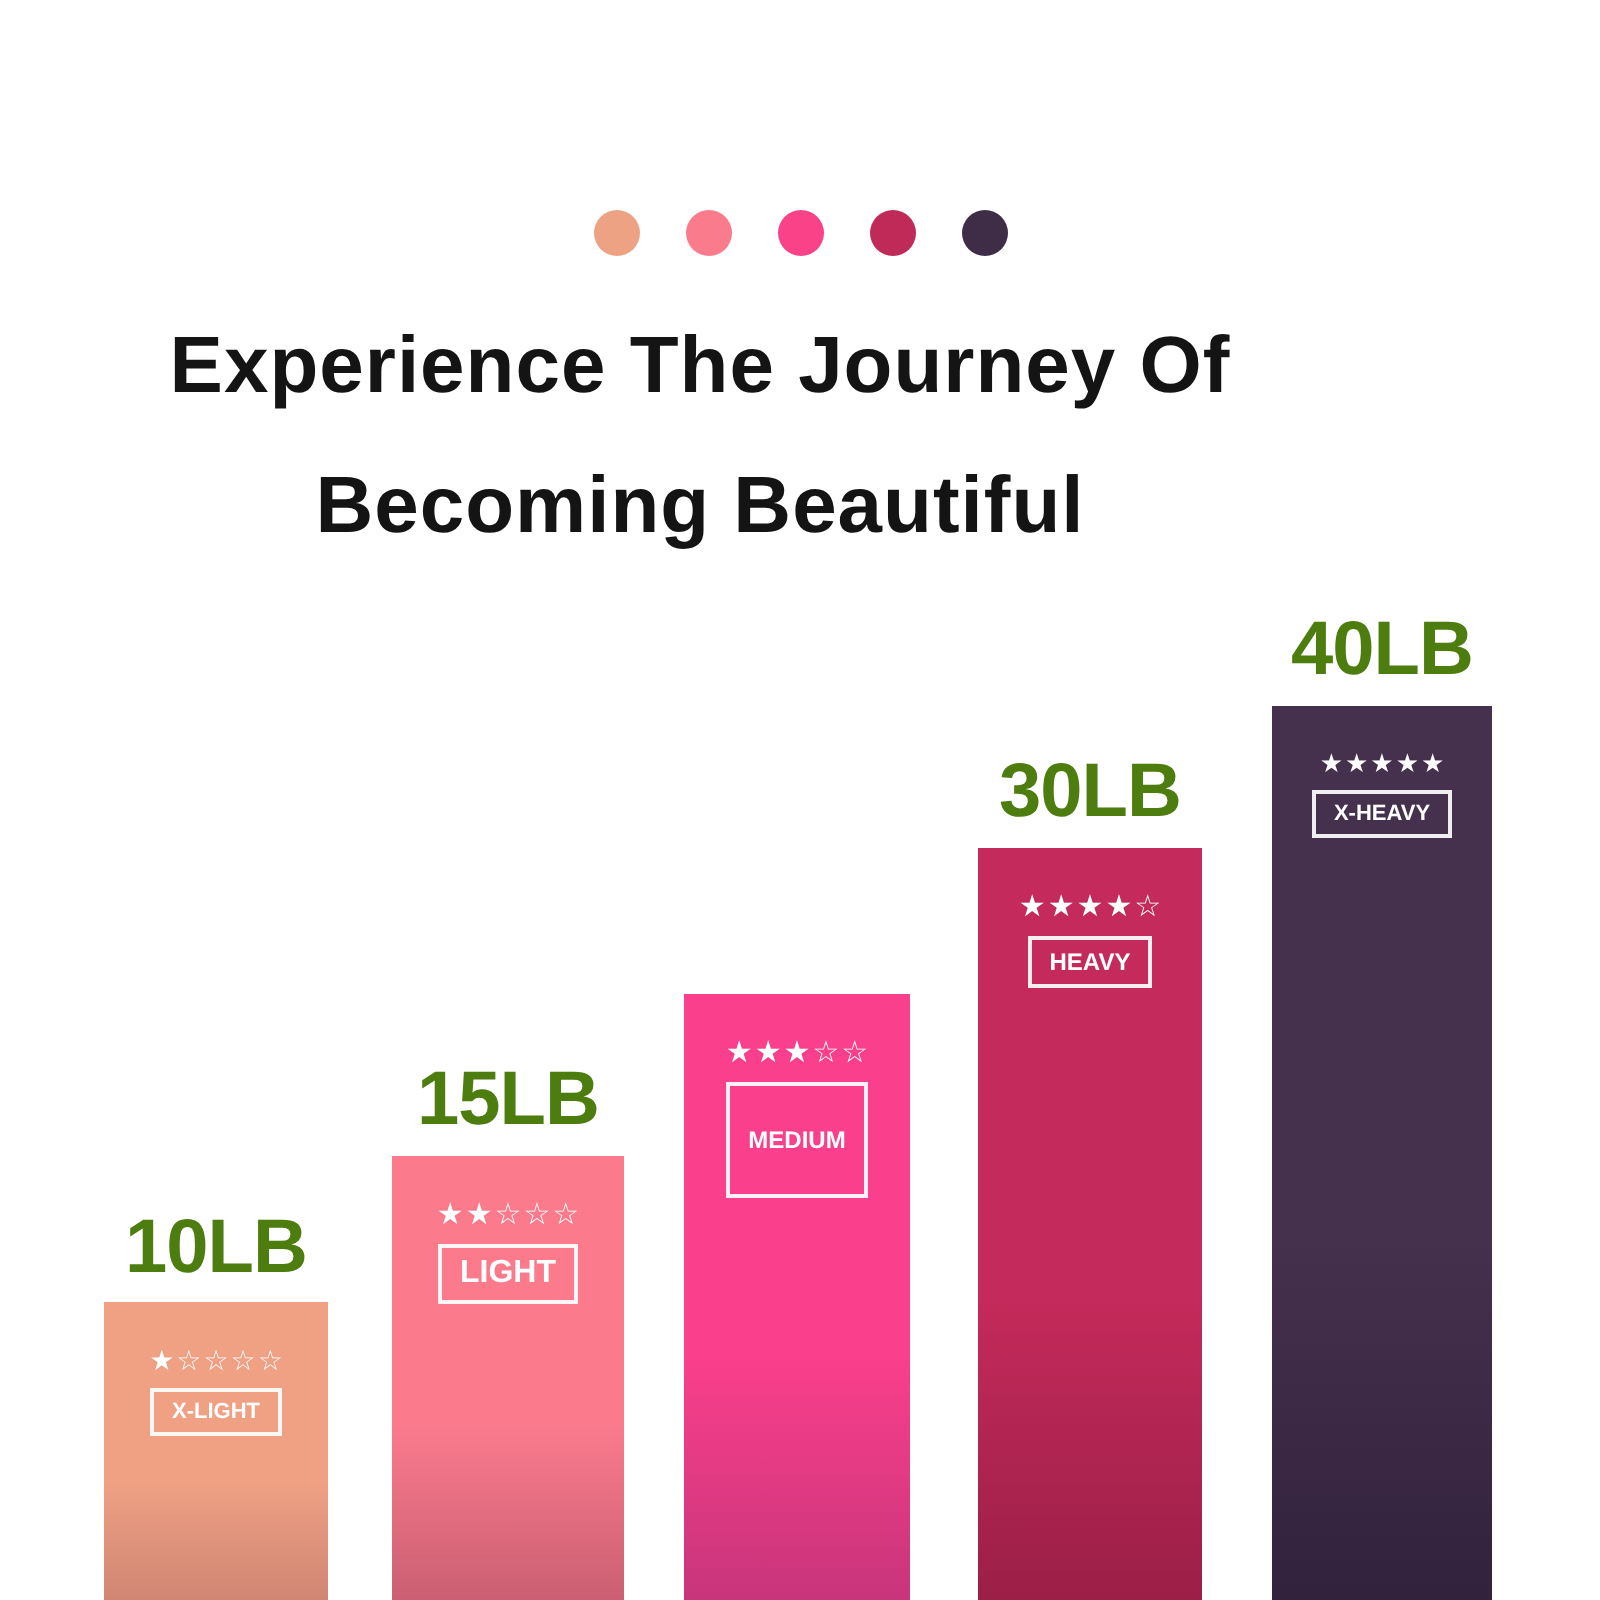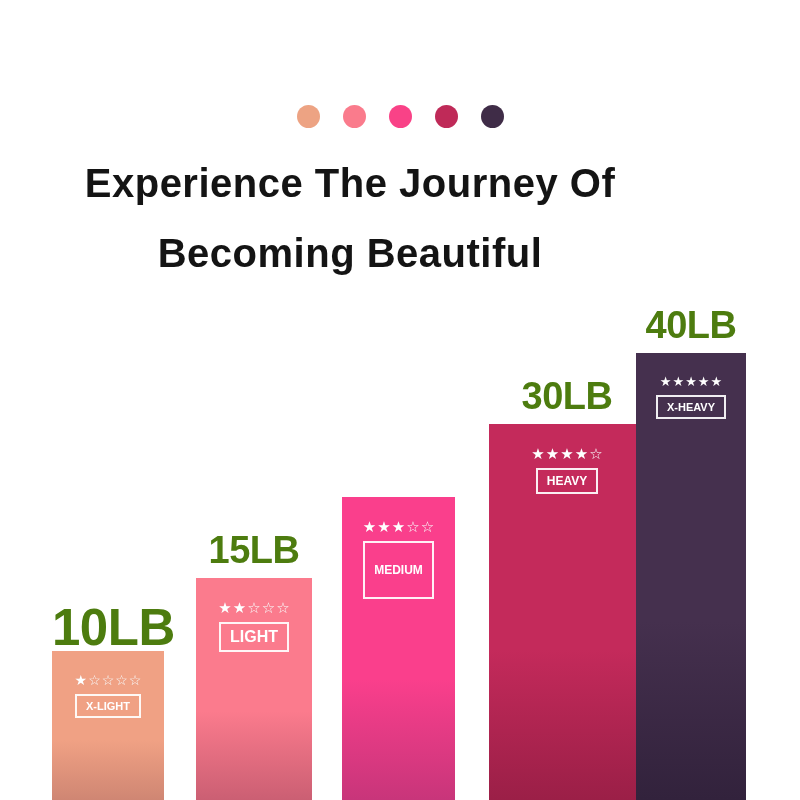--- a/index.html
+++ b/index.html
@@ -128,21 +128,21 @@
       <span class="dot" style="background: rgb(63, 44, 71);"></span>
     </div>
 
   <div class="headline">
     <span class="line">Experience The Journey Of</span>
     <span class="line">Becoming Beautiful</span>
   </div>
 
   <div class="chart" id="chart">
       <div class="bar-group" style="left: 52px; width: 112px; height: 201px;">
-        <div class="bar-label" style="font-size: 51px; bottom: 143px;">10LB</div>
+        <div class="bar-label" style="font-size: 38px; bottom: 154px;">10LB</div>
         <div class="bar" style="height: 149px; background: linear-gradient(rgb(240, 161, 132) 0%, rgb(240, 161, 132) 60%, rgb(207, 134, 115) 100%);">
           <div class="bar-inner">
             <div class="stars" style="font-size: 14px;">
               <span class="star">★</span>
               <span class="star">☆</span>
               <span class="star">☆</span>
               <span class="star">☆</span>
               <span class="star">☆</span>
             </div>
             <div class="badge" style="font-size: 11px; padding: 4px 9px;">X-LIGHT</div>
@@ -171,21 +171,21 @@
               <span class="star">★</span>
               <span class="star">★</span>
               <span class="star">★</span>
               <span class="star">☆</span>
               <span class="star">☆</span>
             </div>
             <div class="badge" style="font-size: 12px; padding: 20px 9px;">MEDIUM</div>
           </div>
         </div>
       </div>
-      <div class="bar-group" style="left: 489px; width: 112px; height: 428px; padding-left: 44px;">
+      <div class="bar-group" style="left: 489px; width: 112px; height: 428px;">
         <div class="bar-label" style="font-size: 38px; bottom: 382px;">30LB</div>
         <div class="bar" style="height: 376px; background: linear-gradient(rgb(196, 42, 91) 0%, rgb(196, 42, 91) 60%, rgb(155, 31, 71) 100%);">
           <div class="bar-inner">
             <div class="stars" style="font-size: 15px;">
               <span class="star">★</span>
               <span class="star">★</span>
               <span class="star">★</span>
               <span class="star">★</span>
               <span class="star">☆</span>
             </div>

